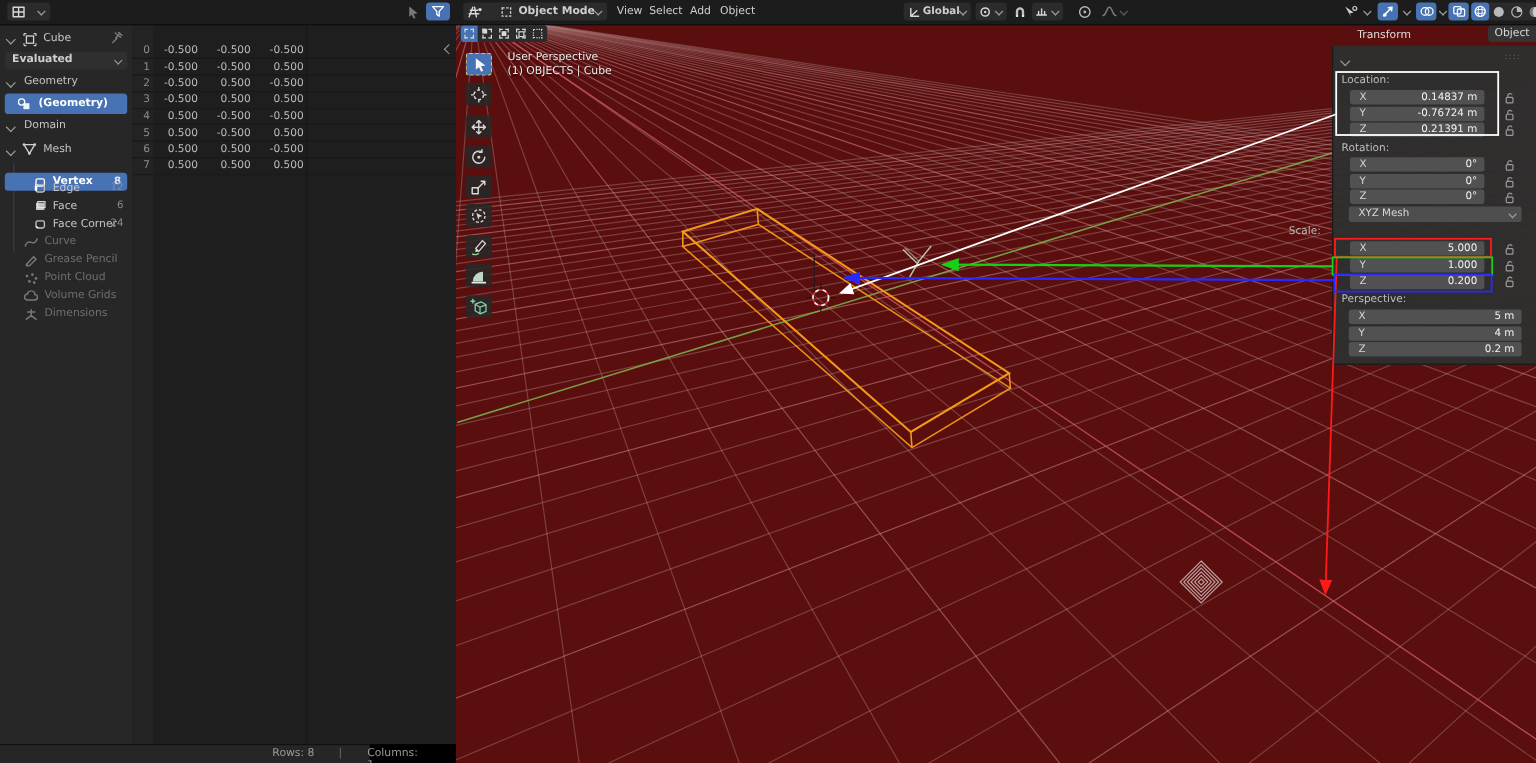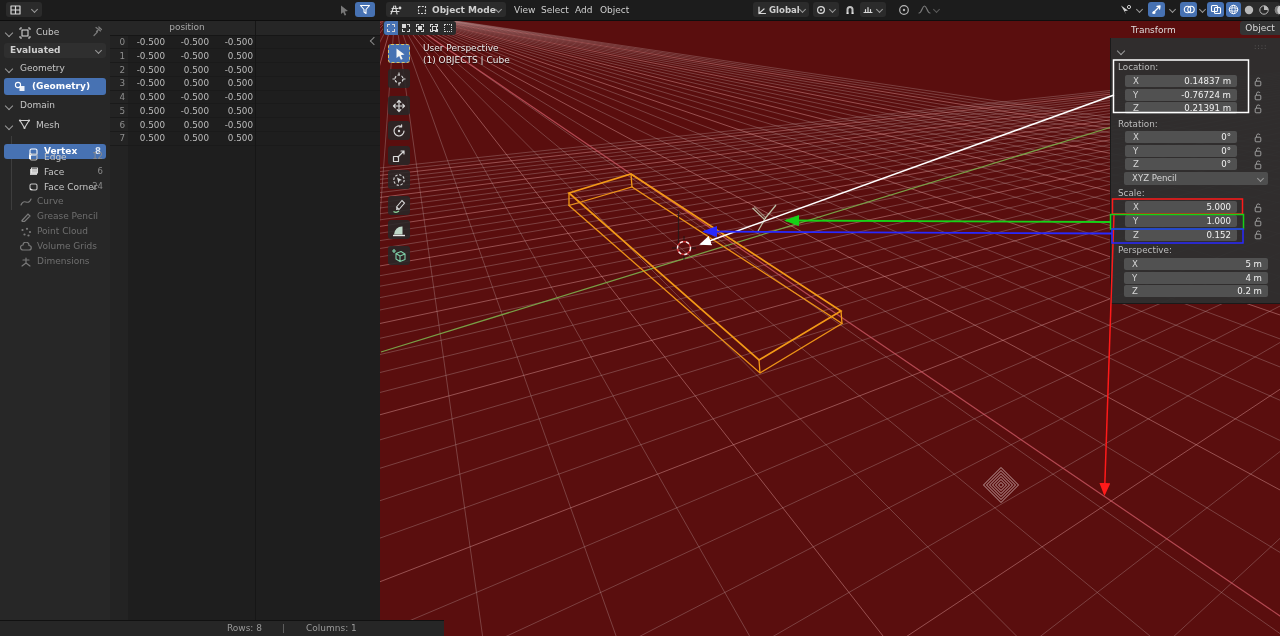--- a/index.html
+++ b/index.html
@@ -20,21 +20,21 @@
   .ss-gutter{left:0;top:0;width:18px;height:600px;background:#232323;}
   .ss-headrow{left:0;top:0;width:270px;height:15px;background:#262626;border-bottom:1px solid #161616;}
   .colsep{background:#161616;}
   .cell{position:absolute;height:14px;line-height:14px;text-align:right;color:#bcbcbc;font-size:8.8px;}
   .idx{position:absolute;height:14px;line-height:14px;text-align:right;color:#8d8d8d;font-size:8.8px;}
   .rowline{position:absolute;height:1px;background:#1a1a1a;left:0;width:270px;}
   .tree-lbl{color:#c6c6c6;line-height:13px;}
   .tree-dim{color:#6f6f6f;line-height:15px;}
   .sel-blue{background:#4772b3;border-radius:3px;color:#fff;font-weight:bold;}
   .cnt{color:#8b8b8b;font-size:8.5px;}
-  .ss-footer{left:0;top:620px;width:444px;height:16px;background:#262626;border-top:1px solid #111;z-index:6;color:#9a9a9a;}
+  .ss-footer{left:0;top:620px;width:308px;height:16px;background:#262626;border-top:1px solid #111;z-index:6;color:#9a9a9a;}
   
   #vp{left:380px;top:20px;width:900px;height:616px;background:#5a0e0e;z-index:1;}
   .vbtn{position:absolute;left:388px;width:22px;height:19px;background:rgba(40,40,40,.88);border-radius:3px;z-index:6;}
   .vbtn.active{background:#4772b3;border:1px dashed #d9c36a;box-sizing:border-box;}
   .ov-txt{color:#ececec;text-shadow:0 1px 1px rgba(0,0,0,.65);font-size:9px;z-index:6;}
   .hbtn{height:15px;top:2px;position:absolute;border-radius:3px;}
   .blue{background:#4772b3;}
   .optbtn{background:#343434;border-radius:3px 0 0 3px;color:#d8d8d8;line-height:14px;z-index:7;}
   .selmode{position:absolute;top:21px;height:14px;background:#2b2b2b;border-radius:3px;z-index:6;}
   .smicon{position:absolute;top:3px;width:8px;height:8px;border:1px dashed #d6d6d6;box-sizing:border-box;}
@@ -308,23 +308,20 @@
 <div class="abs hbtn" style="left:1272px;width:12px;z-index:32">
   <svg class="abs" style="left:2px;top:2.5px" width="10" height="10" viewBox="0 0 10 10">
     <circle cx="5" cy="5" r="4.2" fill="#cfcfcf"></circle>
       <path d="M5,0.8 A4.2,4.2 0 0 0 5,9.2 A6,6 0 0 1 5,0.8" fill="#7d7d7d"></path>
   </svg>
 </div>
 
 <div class="abs ss-side"></div>
 <div class="abs ss-table">
   <div class="abs ss-gutter"></div>
-  <div class="abs ss-headrow">
-    <span class="abs" style="left:37px;top:0;width:80px;text-align:center;line-height:15px;color:#a8a8a8">position</span>
-  </div>
   <div id="table-rows" class="abs" style="left:0;top:15px;width:270px;height:585px">
       <div class="idx" style="left: 0px; top: 0px; width: 15px;">0</div>
       <div class="cell" style="left: 11px; top: 0px; width: 44px;">-0.500</div>
       <div class="cell" style="left: 55px; top: 0px; width: 44px;">-0.500</div>
       <div class="cell" style="left: 99px; top: 0px; width: 44px;">-0.500</div>
       <div class="rowline" style="top: 13.25px;"></div>
       <div class="idx" style="left: 0px; top: 13.75px; width: 15px;">1</div>
       <div class="cell" style="left: 11px; top: 13.75px; width: 44px;">-0.500</div>
       <div class="cell" style="left: 55px; top: 13.75px; width: 44px;">-0.500</div>
       <div class="cell" style="left: 99px; top: 13.75px; width: 44px;">0.500</div>
@@ -588,36 +585,36 @@
 <div class="fld" style="left:1125px;top:144.5px;width:112px">
     <span class="ax">Y</span>
     <span class="val">0°</span>
   </div>
 <div class="fld" style="left:1125px;top:158px;width:112px">
     <span class="ax">Z</span>
     <span class="val">0°</span>
   </div>
 
 <div class="fld" style="left:1124px;top:172px;width:144px;height:13px;line-height:13px;background:#4e4e4e">
-  <span class="ax">XYZ Pencil</span>
+  <span class="ax">XYZ Mesh</span>
   <span class="abs chevS" style="right:5px;top:4px"></span>
 </div>
 
-<span class="plabel abs" style="left:1118px;top:188px">Scale:</span>
+<span class="plabel abs" style="left:1074px;top:188px">Scale:</span>
 <div class="fld" style="left:1125px;top:201px;width:112px">
     <span class="ax">X</span>
     <span class="val">5.000</span>
   </div>
 <div class="fld" style="left:1125px;top:215px;width:112px">
     <span class="ax">Y</span>
     <span class="val">1.000</span>
   </div>
 <div class="fld" style="left:1125px;top:228.5px;width:112px">
     <span class="ax">Z</span>
-    <span class="val">0.152</span>
+    <span class="val">0.200</span>
   </div>
 
 <span class="plabel abs" style="left:1118px;top:245px">Perspective:</span>
 <div class="fld" style="left:1124px;top:258px;width:144px">
     <span class="ax">X</span>
     <span class="val">5 m</span>
   </div>
 <div class="fld" style="left:1124px;top:271.5px;width:144px">
     <span class="ax">Y</span>
     <span class="val">4 m</span>

